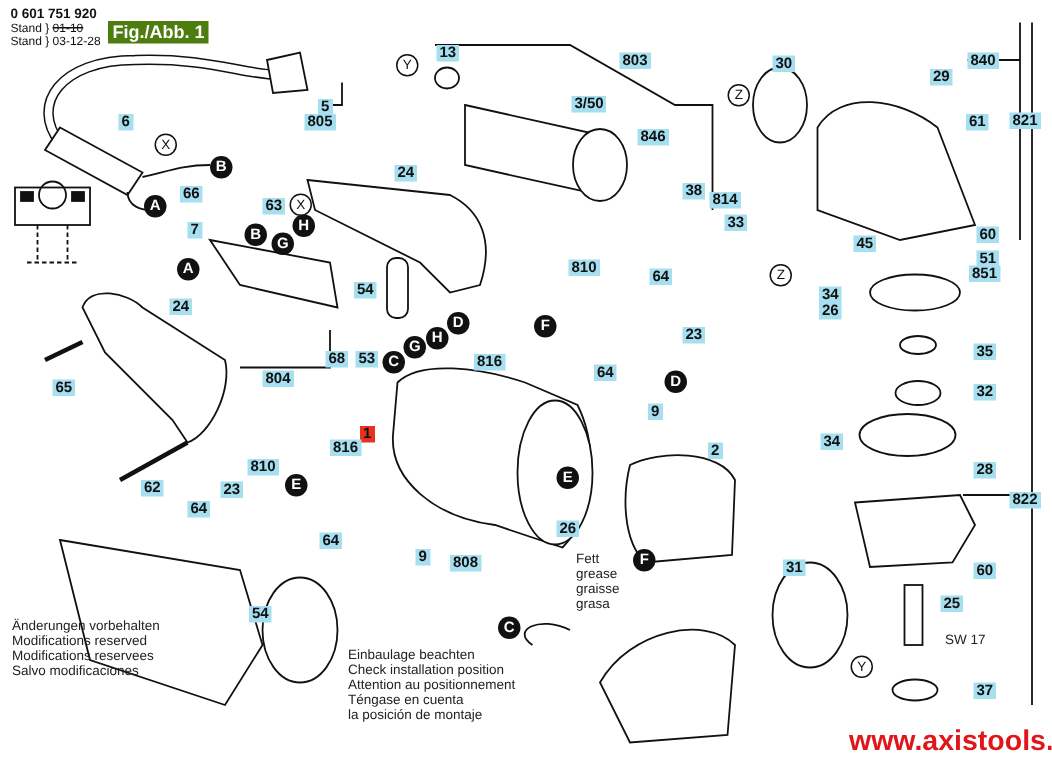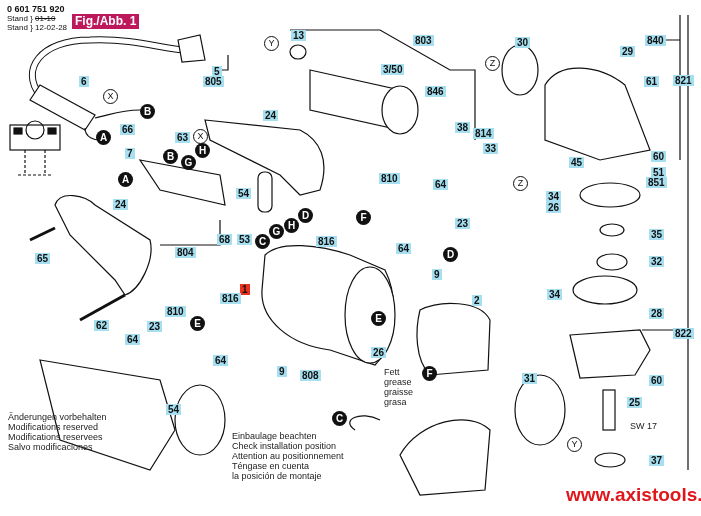--- a/index.html
+++ b/index.html
@@ -11,21 +11,21 @@
   .lbl.red { background: #e8311f; color: #111; }
   .conn { position: absolute; width: 15px; height: 15px; border-radius: 50%;
           background: #111; color: #fff; font-weight: bold; font-size: 10px;
           line-height: 15px; text-align: center; }
   .ring { position: absolute; width: 13px; height: 13px; border-radius: 50%;
           background: #fff; color: #111; border: 1px solid #111; font-size: 9px;
           line-height: 13px; text-align: center; }
   .txt { position: absolute; font-size: 9px; line-height: 10px; color: #222; white-space: nowrap; }
   .header-num { position: absolute; left: 7px; top: 4px; font-size: 9px; font-weight: bold; }
   .stand { position: absolute; left: 7px; top: 14px; font-size: 8px; line-height: 9px; }
-  .fig { position: absolute; left: 72px; top: 14px; background: #be185d; color: #fff;
+  .fig { position: absolute; left: 72px; top: 14px; background: #4d7c0f; color: #fff;
          font-weight: bold; font-size: 12px; line-height: 15px; padding: 0 3px; }
   .url { position: absolute; left: 566px; top: 487px; color: #e0161b; font-weight: bold;
          font-size: 19px; line-height: 16px; }
   .sw { position: absolute; font-size: 9px; color: #222; }
 </style>
 </head>
 <body>
 
 <svg id="canvas" viewBox="0 0 701 516" width="701" height="516">
   <g fill="none" stroke="#111" stroke-width="1.2">
@@ -82,21 +82,21 @@
     <path d="M675 80 L688 80"></path>
     <path d="M645 40 L680 40"></path>
     <path d="M642 330 L688 330"></path>
     <path d="M160 245 L220 245 L220 220"></path>
   </g>
 </svg>
 
 <div class="header-num">0 601 751 920</div>
 <div class="stand">
   <span>Stand</span> } <span style="text-decoration:line-through">01-10</span><br>
-  <span>Stand</span> } <span>12-02-28</span>
+  <span>Stand</span> } <span>03-12-28</span>
 </div>
 <div class="fig">Fig./Abb. 1</div>
 
 <div class="lbl" style="left:212px;top:66px">5</div>
 <div class="lbl" style="left:203px;top:76px">805</div>
 <div class="lbl" style="left:79px;top:76px">6</div>
 <div class="lbl" style="left:120px;top:124px">66</div>
 <div class="lbl" style="left:175px;top:132px">63</div>
 <div class="lbl" style="left:125px;top:148px">7</div>
 <div class="lbl" style="left:263px;top:110px">24</div>

